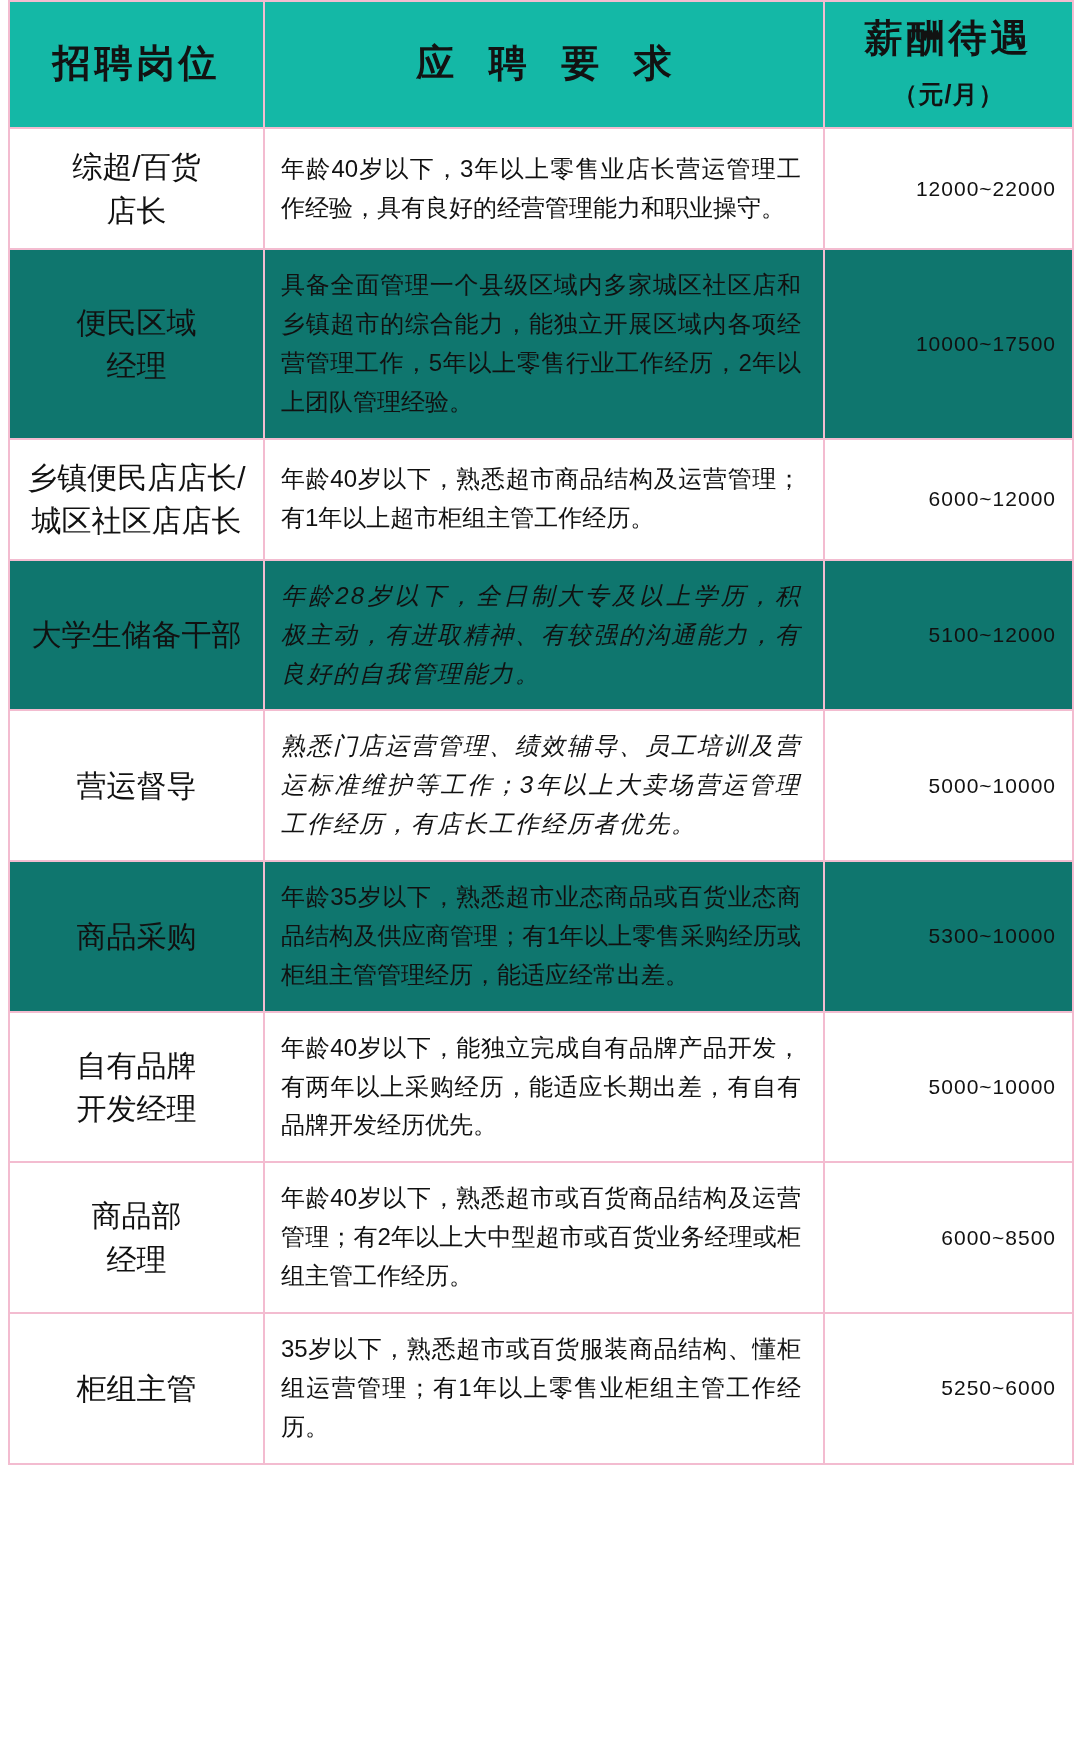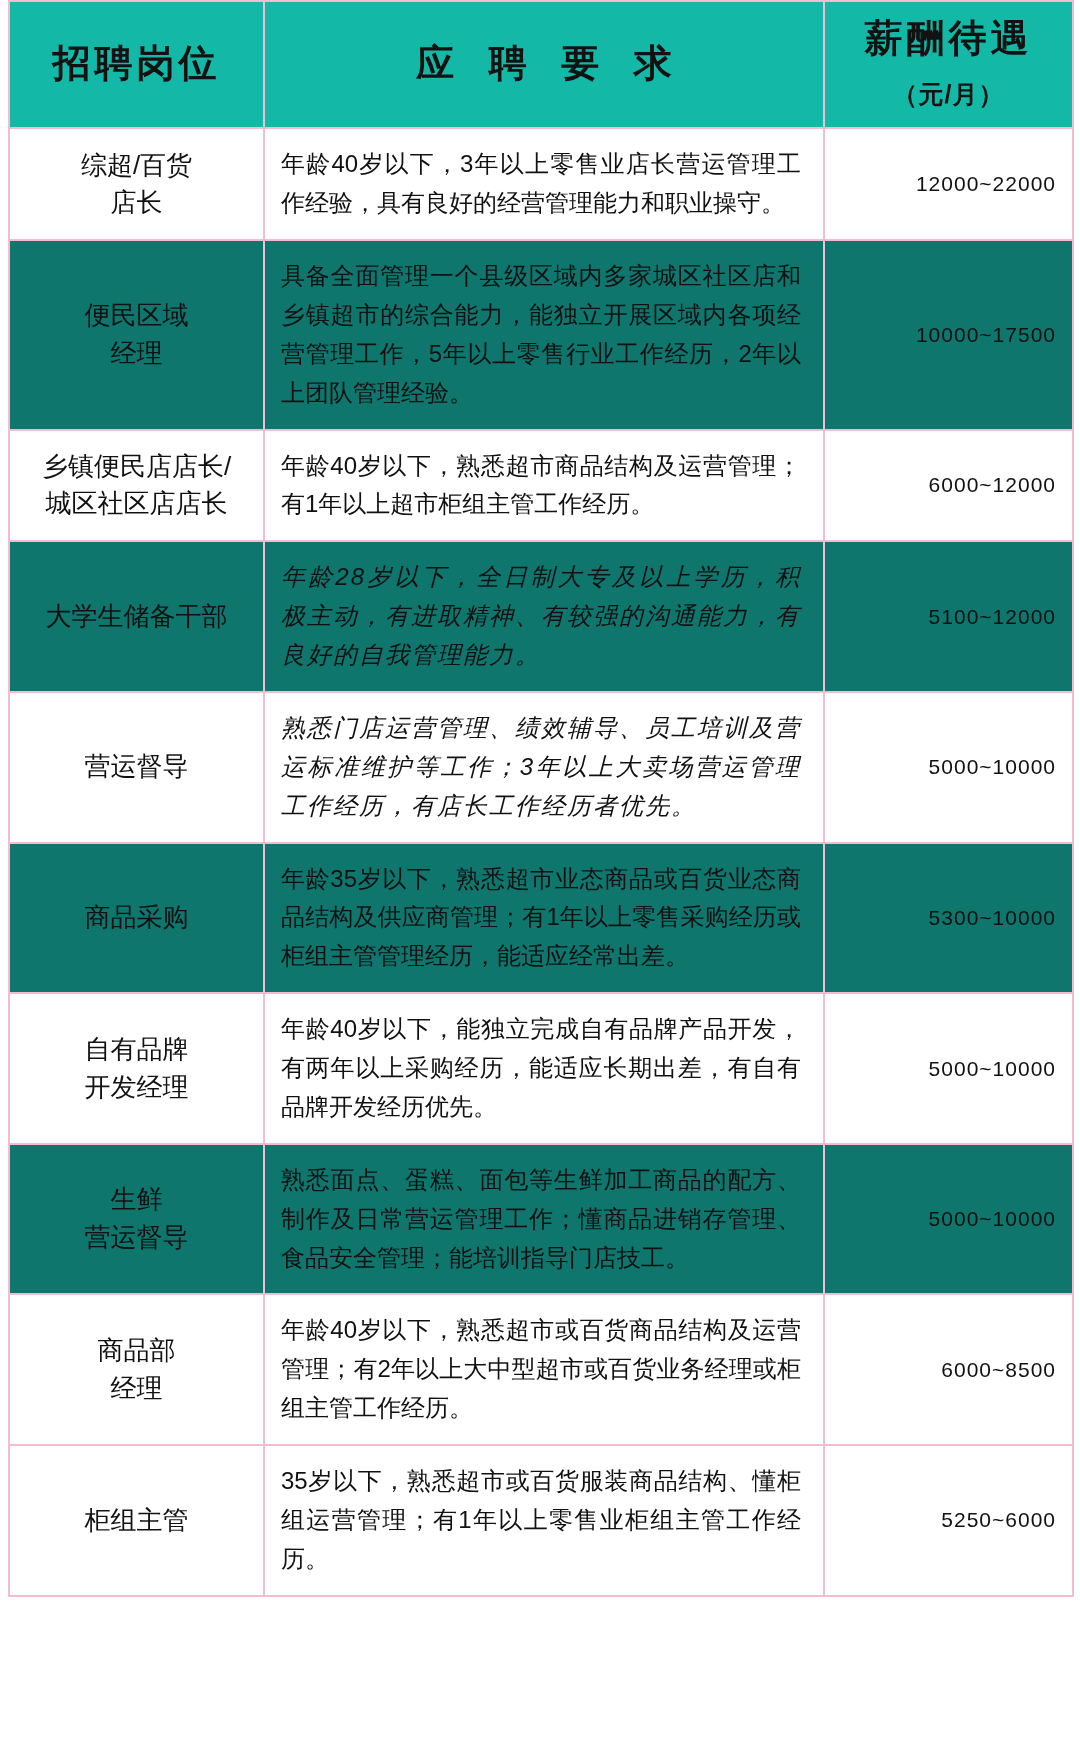--- a/index.html
+++ b/index.html
@@ -54,21 +54,21 @@
     letter-spacing: 1px;
     line-height: 1.35;
     display: block;
     margin-top: 16px;
   }
   tbody tr.row-odd td { background: #ffffff; }
   tbody tr.row-even td { background: #0f766e; }
 
   td.pos {
     text-align: center;
-    font-size: 26px;
+    font-size: 30px;
     line-height: 1.45;
     padding: 16px 8px;
     color: #111;
     white-space: pre-line;
   }
   td.req {
     text-align: left;
     font-size: 24px;
     line-height: 1.62;
     padding: 16px 22px 16px 16px;
@@ -143,26 +143,20 @@
         <td class="pos">商品采购</td>
         <td class="req">年龄35岁以下，熟悉超市业态商品或百货业态商品结构及供应商管理；有1年以上零售采购经历或柜组主管管理经历，能适应经常出差。</td>
         <td class="pay">5300~10000</td>
       </tr>
       <tr class="row-odd">
         <td class="pos">自有品牌
 开发经理</td>
         <td class="req">年龄40岁以下，能独立完成自有品牌产品开发，有两年以上采购经历，能适应长期出差，有自有品牌开发经历优先。</td>
         <td class="pay">5000~10000</td>
       </tr>
-      <tr class="row-even">
-        <td class="pos">生鲜
-营运督导</td>
-        <td class="req">熟悉面点、蛋糕、面包等生鲜加工商品的配方、制作及日常营运管理工作；懂商品进销存管理、食品安全管理；能培训指导门店技工。</td>
-        <td class="pay">5000~10000</td>
-      </tr>
       <tr class="row-odd">
         <td class="pos">商品部
 经理</td>
         <td class="req">年龄40岁以下，熟悉超市或百货商品结构及运营管理；有2年以上大中型超市或百货业务经理或柜组主管工作经历。</td>
         <td class="pay">6000~8500</td>
       </tr>
       <tr class="row-odd">
         <td class="pos">柜组主管</td>
         <td class="req">35岁以下，熟悉超市或百货服装商品结构、懂柜组运营管理；有1年以上零售业柜组主管工作经历。</td>
         <td class="pay">5250~6000</td>

